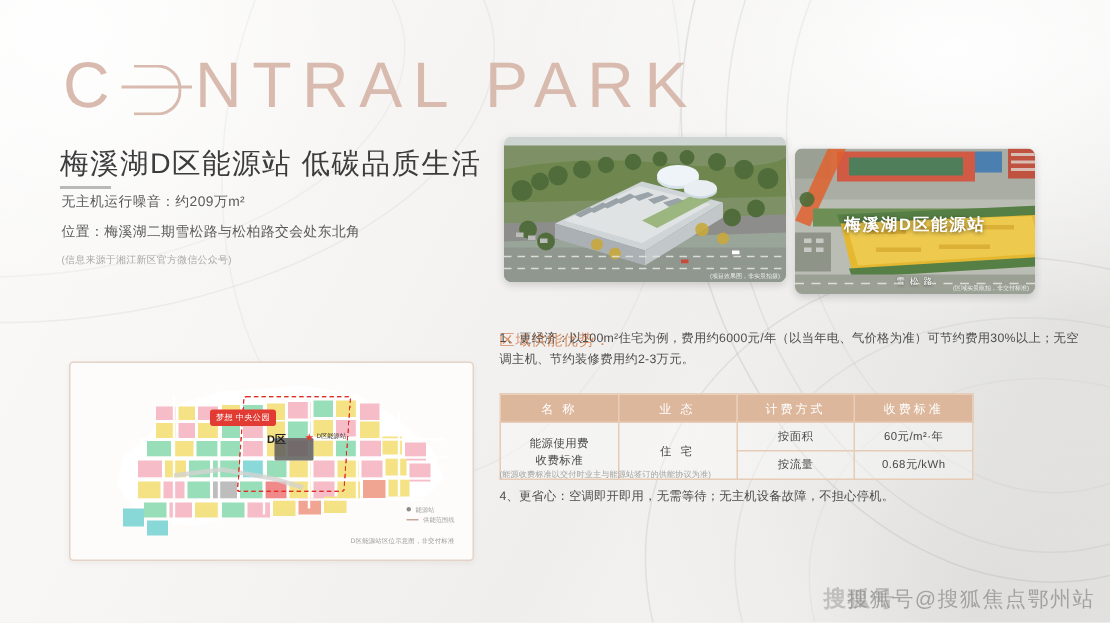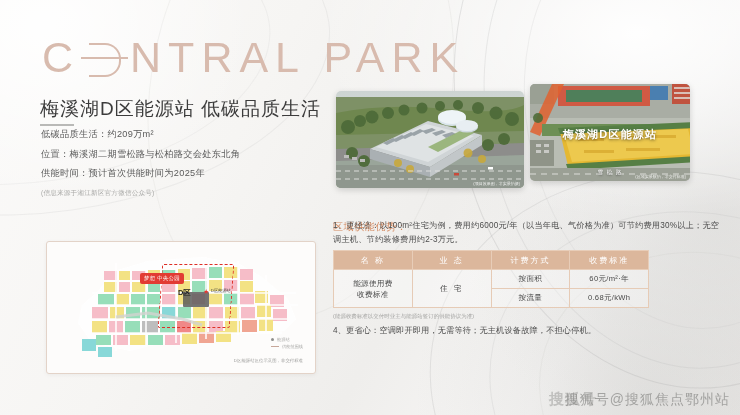--- a/index.html
+++ b/index.html
@@ -82,38 +82,38 @@
   .red-boundary{
     position:absolute;left:108px;top:17px;width:70px;height:62px;
     border:1.4px dashed #dd2f26;border-radius:2px;z-index:6;
     transform:skewX(-4deg);
   }
   .site-blob{position:absolute;left:131px;top:45px;width:26px;height:15px;background:#5c5c5a;opacity:.85;z-index:6;border-radius:1px;}
 
   
   .photo{position:absolute;border-radius:5px;overflow:hidden;box-shadow:0 2px 6px rgba(0,0,0,.16);}
   .photo-a{left:336px;top:91px;width:188px;height:97px;}
-  .photo-b{left:530px;top:84px;width:160px;height:97px;text-decoration:underline;}
+  .photo-b{left:530px;top:99px;width:160px;height:97px;text-decoration:underline;}
   .ph-cap{position:absolute;right:4px;bottom:2px;font-size:4px;color:rgba(255,255,255,.82);white-space:nowrap;}
   .ph-overlay{
     position:absolute;left:0;right:0;top:44%;text-align:center;
     font-size:11px;font-weight:bold;color:#fff;letter-spacing:1.2px;
     text-shadow:0 1px 3px rgba(0,0,0,.55);
   }
   .ph-road{position:absolute;left:50%;transform:translateX(-50%);bottom:4px;font-size:5.6px;color:#fff;text-shadow:0 1px 2px rgba(0,0,0,.6);letter-spacing:1px;}
 
   
   .adv-title{
     position:absolute;left:333px;top:220px;font-size:10px;font-weight:normal;color:#d4895f;letter-spacing:.6px;
   }
   .adv-p1{position:absolute;left:333px;top:219px;width:392px;font-size:8.2px;color:#4d4d4d;line-height:14px;letter-spacing:.2px;}
 
   
   .fee-table{
-    position:absolute;left:333px;top:250px;width:316px;
+    position:absolute;left:333px;top:262px;width:316px;
     border-collapse:collapse;table-layout:fixed;border-radius:16px;
   }
   .fee-table th{
     background:#dcb79c;color:#ffffff;font-size:8px;font-weight:normal;
     letter-spacing:2px;height:16px;border:1px solid #e8cdb8;
   }
   .fee-table td{
     border:1px solid #e6cbb6;font-size:7.6px;color:#4a4a4a;text-align:center;height:16px;letter-spacing:.3px;
     background:rgba(255,255,255,.35);
   }
@@ -157,23 +157,22 @@
       <span class="bar"></span>
         <span class="dee"></span>
     </span>
     <span>NTRAL PARK</span>
   </div>
 
   <div class="headline">梅溪湖D区能源站 低碳品质生活</div>
   <div class="headline-rule"></div>
 
   <div class="specs">
-    <div class="spec-row">低碳品质生活：约209万m²</div>
+    <div class="spec-row">无主机运行噪音：约209万m²</div>
     <div class="spec-row">位置：梅溪湖二期雪松路与松柏路交会处东北角</div>
-    <div class="spec-row">供能时间：预计首次供能时间为2025年</div>
     <div class="spec-note">(信息来源于湘江新区官方微信公众号)</div>
   </div>
 
   <div class="map-card">
     <div class="map-canvas">
       <svg width="258" height="121" viewBox="0 0 258 121">
         <g opacity="0.92">
           <path d="M40 96 L26 76 L30 58 L46 44 L62 24 L96 14 L150 10 L186 16 L210 30 L236 52 L244 72 L232 84 L200 86 L168 80 L140 86 L110 96 L78 104 Z" fill="#ffffff"></path>
 
           <g>

